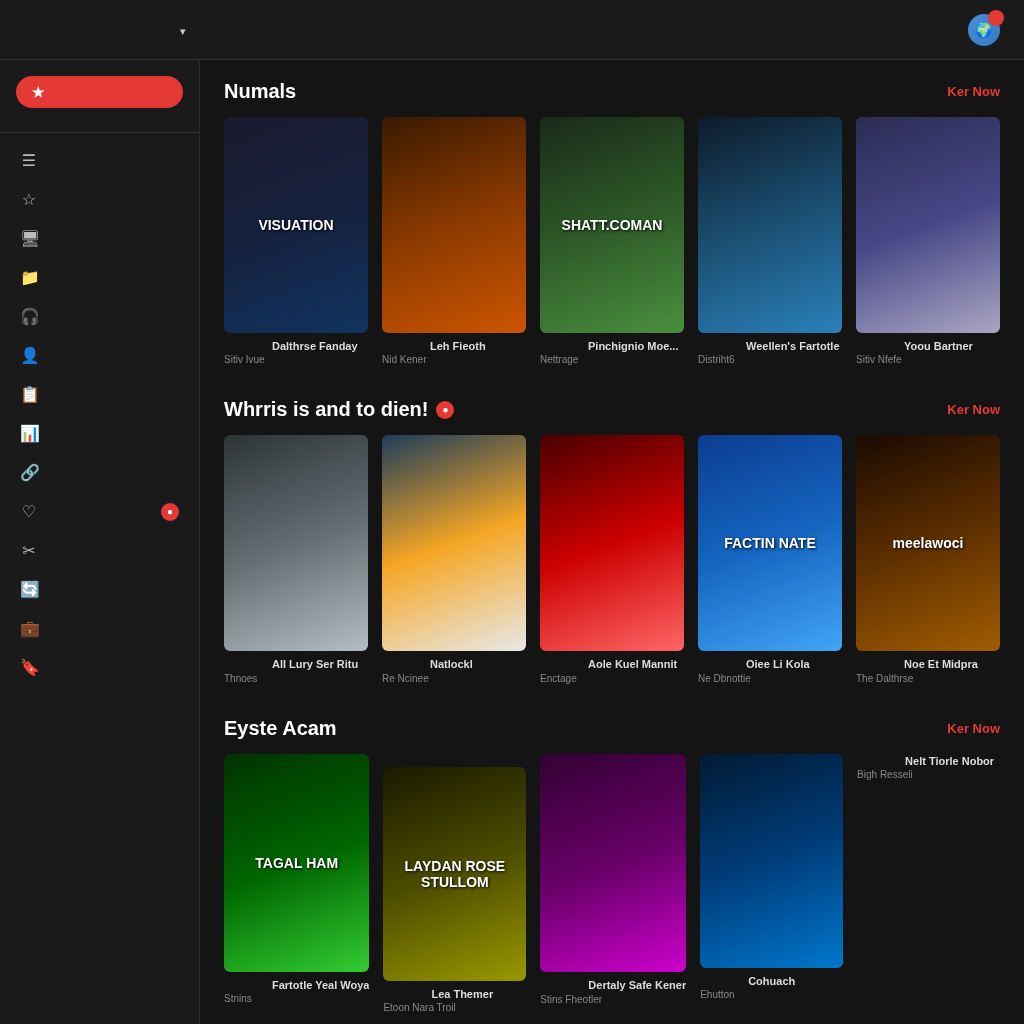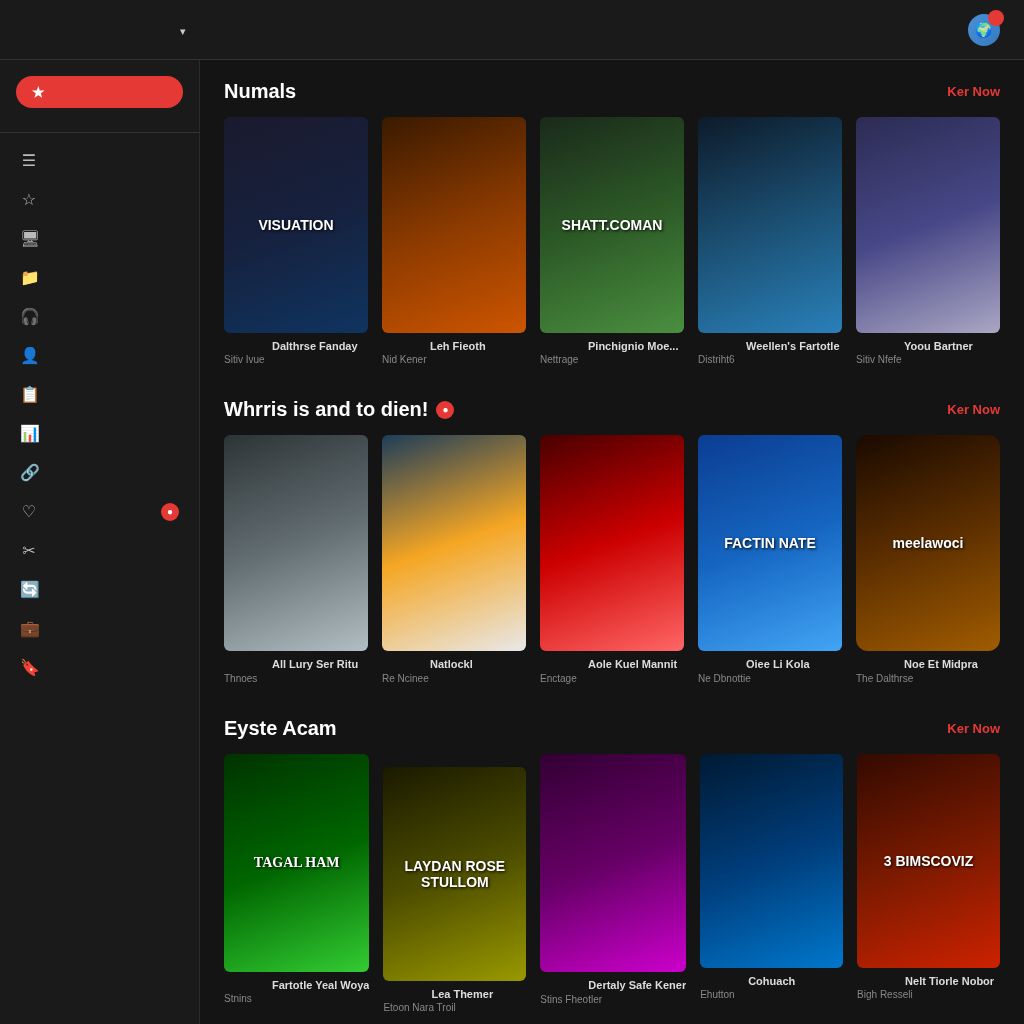--- a/index.html
+++ b/index.html
@@ -219,22 +219,22 @@
     
     .poster-1 { background: linear-gradient(160deg, #1a1a2e 0%, #16213e 50%, #0f3460 100%); }
     .poster-2 { background: linear-gradient(160deg, #3a1a00 0%, #8b3a00 50%, #cc5500 100%); }
     .poster-3 { background: linear-gradient(160deg, #1a2a1a 0%, #2d5a27 50%, #4a8f3f 100%); }
     .poster-4 { background: linear-gradient(160deg, #0d1b2a 0%, #1b4f72 50%, #2980b9 100%); }
     .poster-5 { background: linear-gradient(160deg, #2c2c54 0%, #474787 50%, #aaa6c3 100%); }
     .poster-6 { background: linear-gradient(160deg, #2d3436 0%, #636e72 50%, #b2bec3 100%); }
     .poster-7 { background: linear-gradient(160deg, #1e3d59 0%, #f5a623 50%, #e8e8e8 100%); }
     .poster-8 { background: linear-gradient(160deg, #4a0000 0%, #cc0000 50%, #ff6666 100%); }
     .poster-9 { background: linear-gradient(160deg, #0b3d91 0%, #1565c0 50%, #42a5f5 100%); }
-    .poster-10 { background: linear-gradient(160deg, #1a0a00 0%, #5d2f00 50%, #a05c00 100%); border-radius: 12px; }
-    .poster-11 { background: linear-gradient(160deg, #003300 0%, #006600 50%, #33cc33 100%); font-family: Liberation Serif, serif; }
+    .poster-10 { background: linear-gradient(160deg, #1a0a00 0%, #5d2f00 50%, #a05c00 100%); }
+    .poster-11 { background: linear-gradient(160deg, #003300 0%, #006600 50%, #33cc33 100%); }
     .poster-12 { background: linear-gradient(160deg, #1a1a00 0%, #4d4d00 50%, #999900 100%); margin-top: 13px; }
     .poster-13 { background: linear-gradient(160deg, #330033 0%, #660066 50%, #cc00cc 100%); }
     .poster-14 { background: linear-gradient(160deg, #001a33 0%, #003d7a 50%, #0077cc 100%); }
     .poster-15 { background: linear-gradient(160deg, #330a00 0%, #7a1a00 50%, #cc2200 100%); }
 
     .movie-title {
       font-size: 11px;
       color: #ddd;
       font-weight: bold;
       line-height: 1.3;
@@ -492,23 +492,20 @@
 
         <div class="movie-card">
           <div class="movie-poster poster-14">
             
           </div>
           <div class="movie-title">Cohuach</div>
           <div class="movie-subtitle">Ehutton</div>
         </div>
 
         <div class="movie-card">
-          <div class="movie-poster poster-15">
-            <div class="poster-text-large">3 BIMSCOVIZ</div>
-          </div>
           <div class="movie-title">Nelt Tiorle Nobor</div>
           <div class="movie-subtitle">Bigh Resseli</div>
         </div>
 
     </div>
   </div>
     </main>
 </div>
 
 </body></html>

